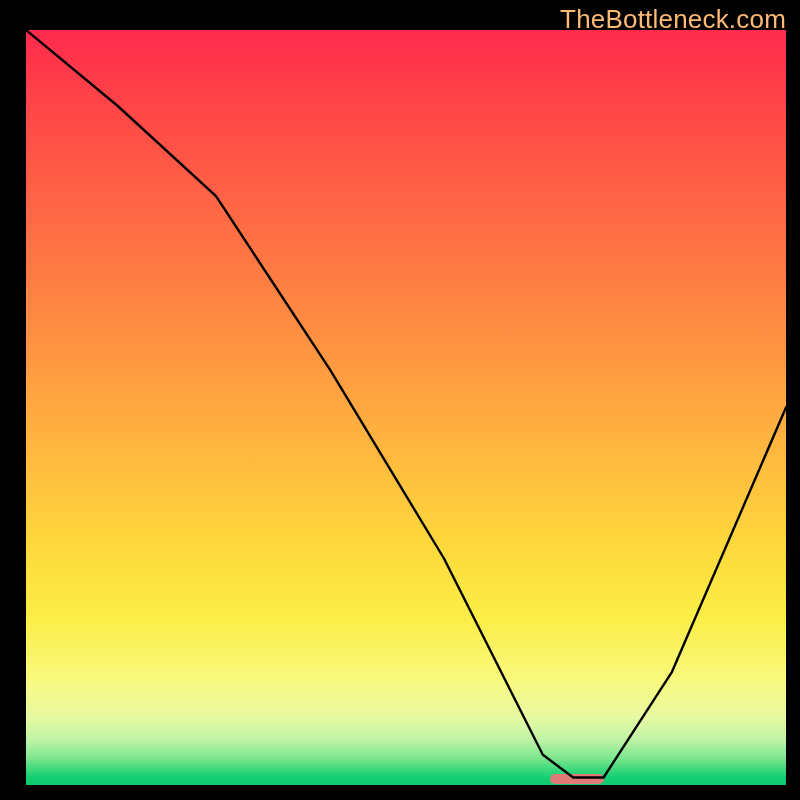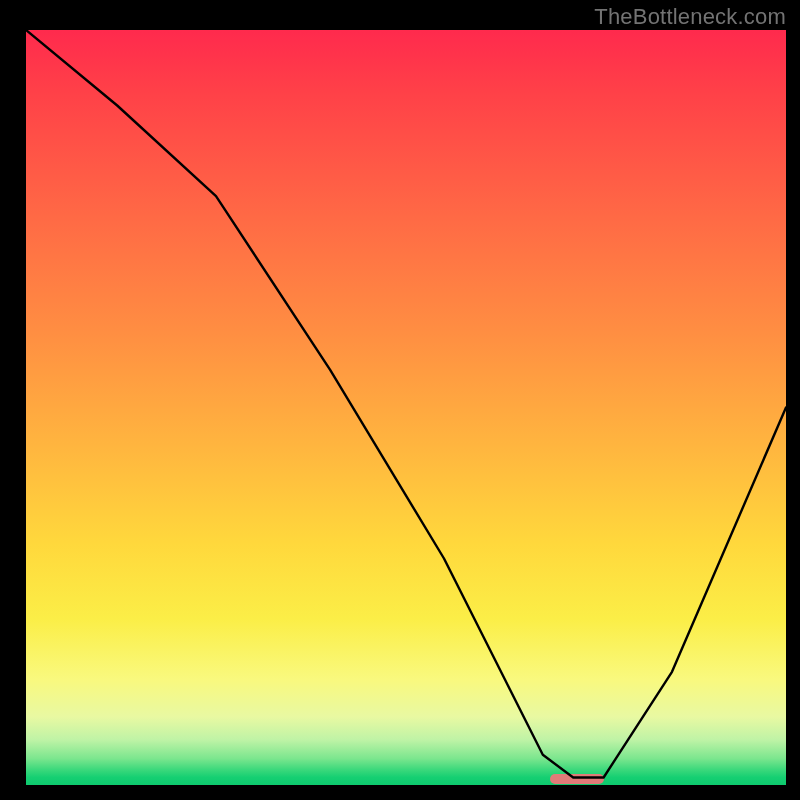--- a/index.html
+++ b/index.html
@@ -13,22 +13,22 @@
   .frame {
     position: relative;
     width: 800px;
     height: 800px;
     background: #000;
   }
   .watermark {
     position: absolute;
     top: 4px;
     right: 14px;
-    color: #737373;
-    font-size: 22px;
+    color: #fdba74;
+    font-size: 26px;
     letter-spacing: 0.2px;
     font-weight: 500;
     z-index: 5;
   }
   .plot {
     position: absolute;
     left: 26px;
     top: 30px;
     width: 760px;
     height: 755px;

